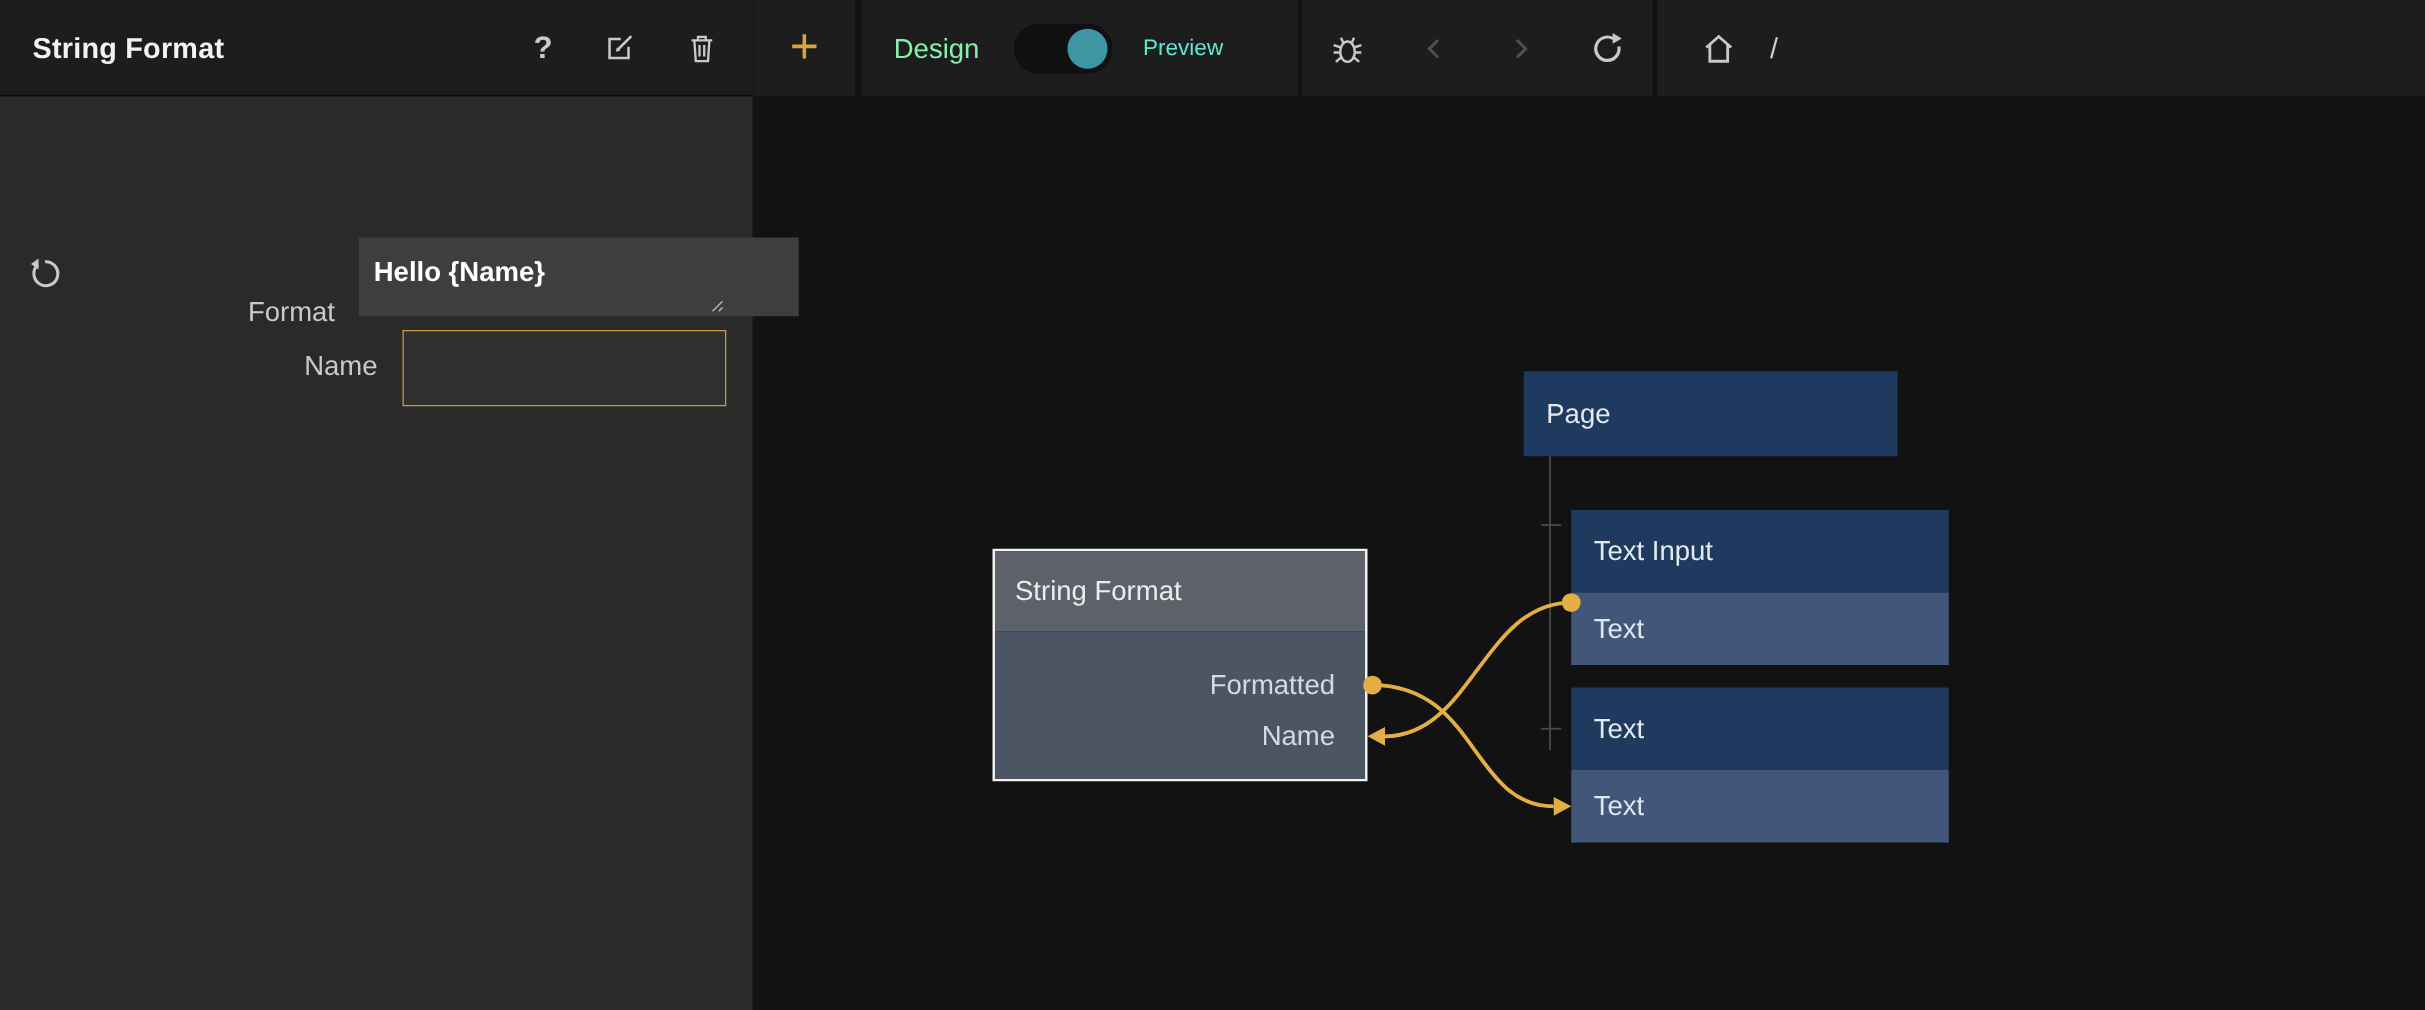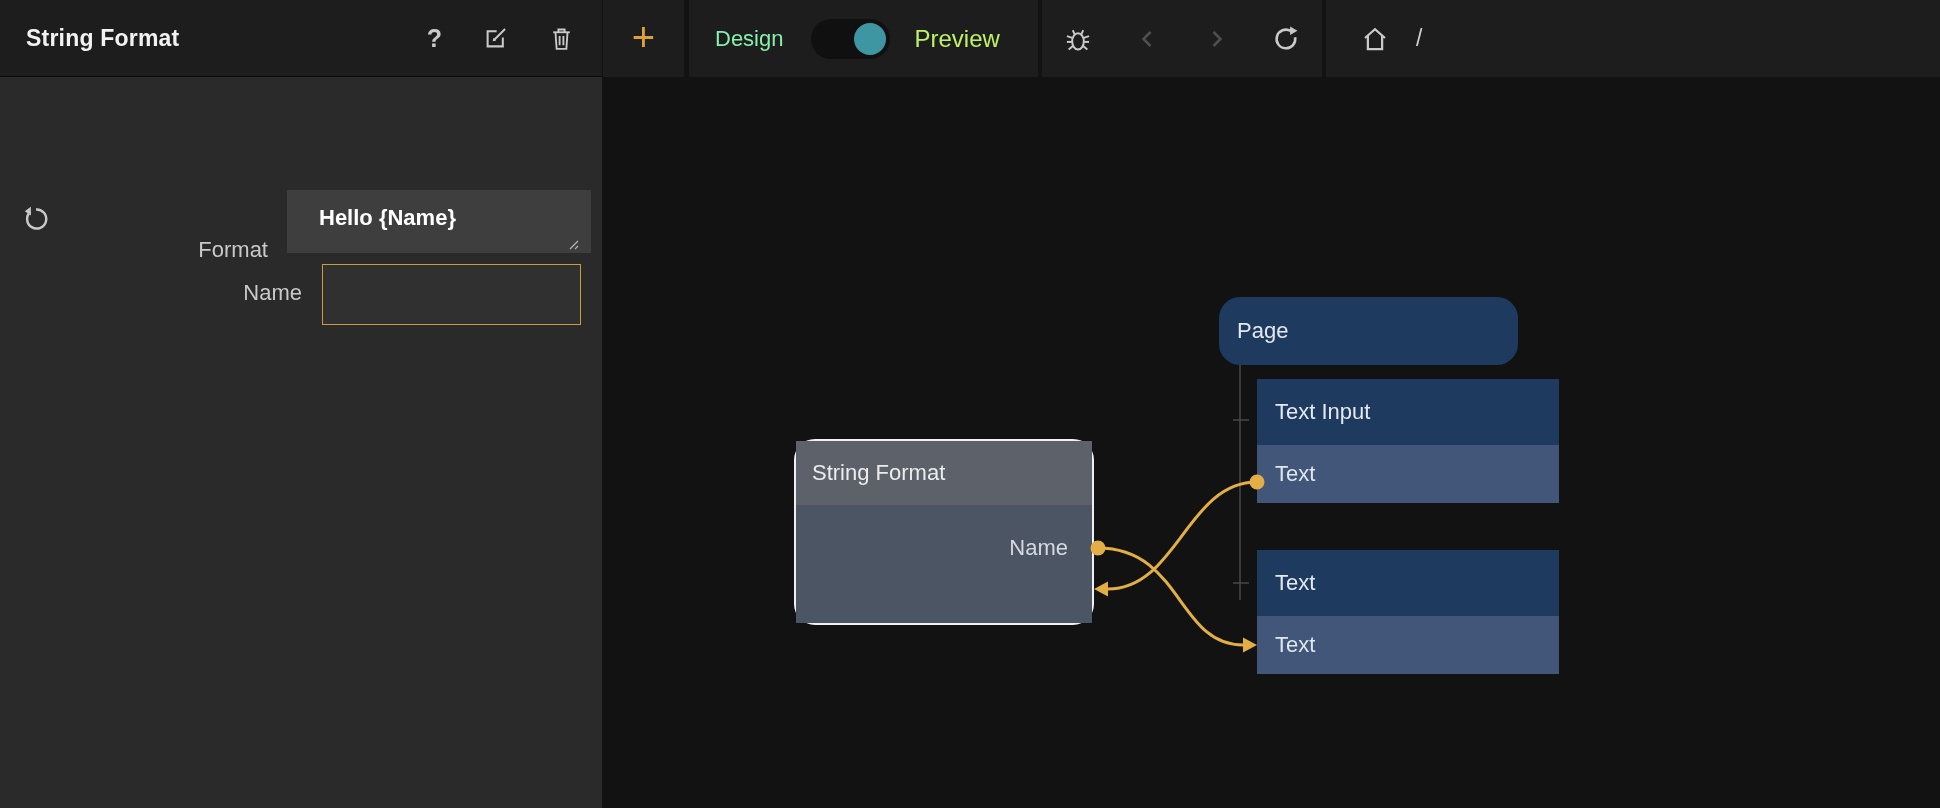--- a/index.html
+++ b/index.html
@@ -18,24 +18,24 @@
   .sidebar-title { padding-left:26px; font-size:23px; font-weight:700; color:#f2f2f2; flex:1; letter-spacing:.2px; }
   .header-icons { display:flex; gap:40px; padding-right:28px; align-items:center; }
   .icon-btn { background:none; border:none; padding:0; cursor:pointer; display:flex; align-items:center; justify-content:center; }
   .help-glyph { font-size:25px; font-weight:700; color:#c9c9c9; }
 
   .props { position:relative; }
   .reset-btn { position:absolute; left:22px; top:128px; }
   .prop-label { position:absolute; font-size:22px; color:#c9c9c9; text-align:right; }
   .format-label { left:0; top:131px; width:268px;margin-top:29px; }
   .format-input {
-    position:absolute; left:287px; top:113px; width:304px; height:63px;
+    position:absolute; left:287px; top:113px; width:352px; height:63px;
     background:#3e3e3e; border:none; outline:none; resize:none;
     color:#ffffff; font-weight:700; font-size:22px; line-height:1.2;
-    padding:15px 32px; font-family:"Liberation Sans", sans-serif;
+    padding:15px 12px; font-family:"Liberation Sans", sans-serif;
   }
   .resize-handle { position:absolute; left:566px; top:160px; pointer-events:none; }
   .name-label { left:0; top:203px; width:302px; }
   .name-input {
     position:absolute; left:322px; top:187px; width:259px; height:61px;
     background:#303030; border:1px solid #c79d3e; outline:none;
     color:#fff; font-size:22px; padding:0 14px; font-family:"Liberation Sans", sans-serif;
   }
 
   
@@ -48,32 +48,32 @@
   .tb-design { left:689px; width:349px; padding-left:26px; }
   .design-label { font-size:22px; color:#86efac; }
   .toggle {
     width:79px; height:40px; border-radius:20px; background:#101010;
     margin:0 24px 0 28px; position:relative; cursor:pointer; flex:none;
   }
   .toggle-knob {
     position:absolute; top:4px; left:43px; width:32px; height:32px; border-radius:50%;
     background:#3f96a3;
   }
-  .preview-label { font-size:24px; color:#bef264; }
+  .preview-label { font-size:18px; color:#5eead4; }
   .tb-debug { left:1042px; width:280px; justify-content:space-around; }
   .tb-path { left:1326px; width:614px; padding-left:34px; }
   .path-text { font-size:23px; color:#cfcfcf; margin-left:26px; }
 
   
-  .node { position:absolute; z-index:1; cursor:grab;border-radius:21px; }
+  .node { position:absolute; z-index:1; cursor:grab; }
   .node-header { height:66px; display:flex; align-items:center; padding-left:18px; font-size:22px; color:#e4e9ef; }
   .blue-header { background:#1e3a5f; }
   .node-row { height:58px; display:flex; align-items:center; padding-left:18px; font-size:22px; color:#dfe6ee; background:#415678; }
   .page-node { left:617px; top:297px; width:299px; height:68px; background:#1e3a5f; display:flex; align-items:center; padding-left:18px; font-size:22px; color:#e4e9ef; }
-  .ti-node { left:655px; top:379px; width:302px; }
+  .ti-node { left:655px; top:408px; width:302px; }
   .text-node { left:655px; top:550px; width:302px; }
 
   .sf-node { left:192px; top:439px; width:300px; height:186px; border:2px solid #f0f0f0; }
   .sf-header { height:64px; background:#5c616a; display:flex; align-items:center; padding-left:16px; font-size:22px; color:#ececec; }
   .sf-body { height:118px; background:#4b5564; padding-top:22px; }
   .sf-row { height:41px; line-height:41px; text-align:right; padding-right:24px; font-size:22px; color:#d6dade; }
 
   .edges-svg { position:absolute; left:0; top:0; width:1338px; height:808px; z-index:2; pointer-events:none; }
 </style>
 </head>
@@ -101,20 +101,21 @@
     <div class="node-row">
       <span>Text</span>
     </div>
   </div>
 
   <div class="node sf-node">
     <div class="sf-header">
       <span>String Format</span>
     </div>
     <div class="sf-body">
+      <div class="sf-row">Formatted</div>
       <div class="sf-row">Name</div>
     </div>
   </div>
 
   <svg class="edges-svg">
 
     <path d="M 638 365 L 638 600" stroke="#484848" stroke-width="1.5" fill="none"></path>
     <path d="M 631 420 L 647 420" stroke="#484848" stroke-width="1.5" fill="none"></path>
     <path d="M 631 583 L 647 583" stroke="#484848" stroke-width="1.5" fill="none"></path>
 

